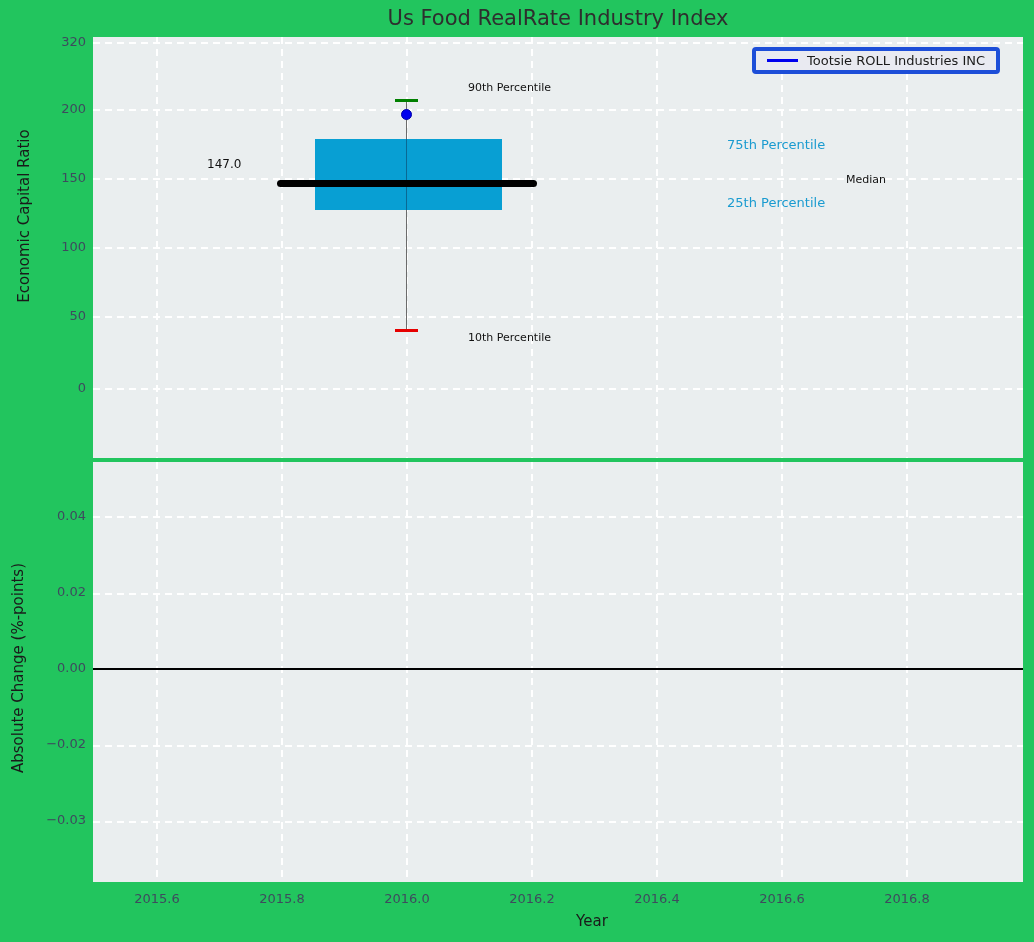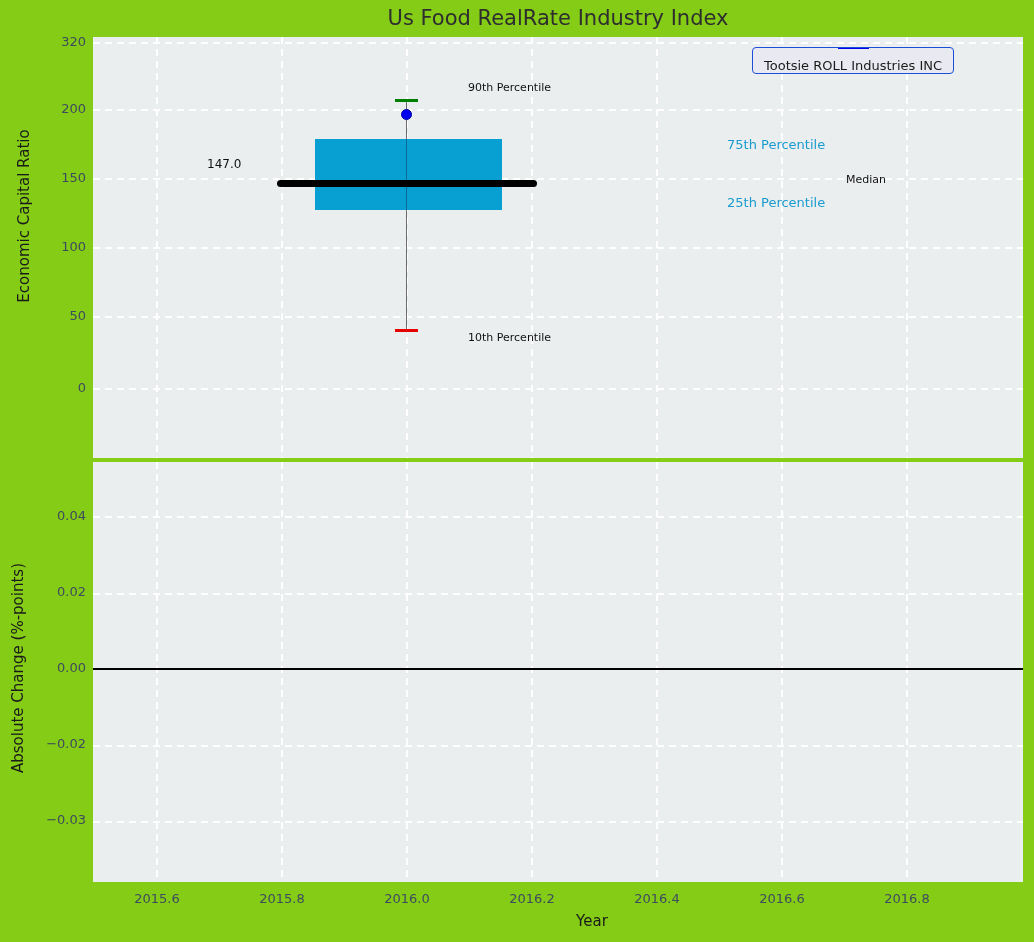--- a/index.html
+++ b/index.html
@@ -1,19 +1,19 @@
 <!DOCTYPE html>
 <html><head>
 <meta charset="utf-8">
 <style>
   * { margin:0; padding:0; box-sizing:border-box; }
   html,body { background:#ffffff; }
   body { font-family:"DejaVu Sans", sans-serif; }
   .figure {
-    position:relative; width:1034px; height:942px; background:#84cc16; overflow:hidden;
+    position:relative; width:1034px; height:942px; background:#22c55e; overflow:hidden;
   }
   .axes {
     position:absolute; background:#eaeeef;
   }
   .axes-top  { left:93px; top:37px;  width:930px; height:421px; }
   .axes-bot  { left:93px; top:462px; width:930px; height:420px; }
   .vgrid {
     position:absolute; top:0; bottom:0; width:2px;
     background:repeating-linear-gradient(to bottom, #ffffff 0 7px, rgba(255,255,255,0) 7px 12px);
   }
@@ -47,21 +47,21 @@
   .box-centerline { position:absolute; left:313px; top:102px; width:1px; height:71px; background:rgba(10,40,70,0.45); }
   .median-line { position:absolute; left:184px; top:143px; width:260px; height:7px; border-radius:4px; }
   .marker-dot { position:absolute; left:308px; top:72px; width:11px; height:11px; border-radius:50%; border:1px solid #0000a8; }
   .ann { position:absolute; white-space:nowrap; }
   .ann-big { font-size:11px; color:#111111; }
   .ann-small { font-size:13px; }
   .ann-value { font-size:12px; color:#111111; }
   .legend {
     position:absolute; left:659px; top:10px; height:27px;
     display:flex; align-items:center; gap:9px; padding:0 11px;
-    background:#e9eaf1; border:1px solid #1d4ed8; border-radius:4px;flex-direction:column;
+    background:#e9eaf1; border:4px solid #1d4ed8; border-radius:4px;
   }
   .legend-line { width:31px; height:2.4px; }
   .legend-text { font-size:13px; color:#1a1a1a; white-space:nowrap; }
   .zero-line { position:absolute; left:0; right:0; top:206px; height:1.6px; background:#000000; }
 </style>
 </head>
 <body>
 
 <div class="figure">
 

